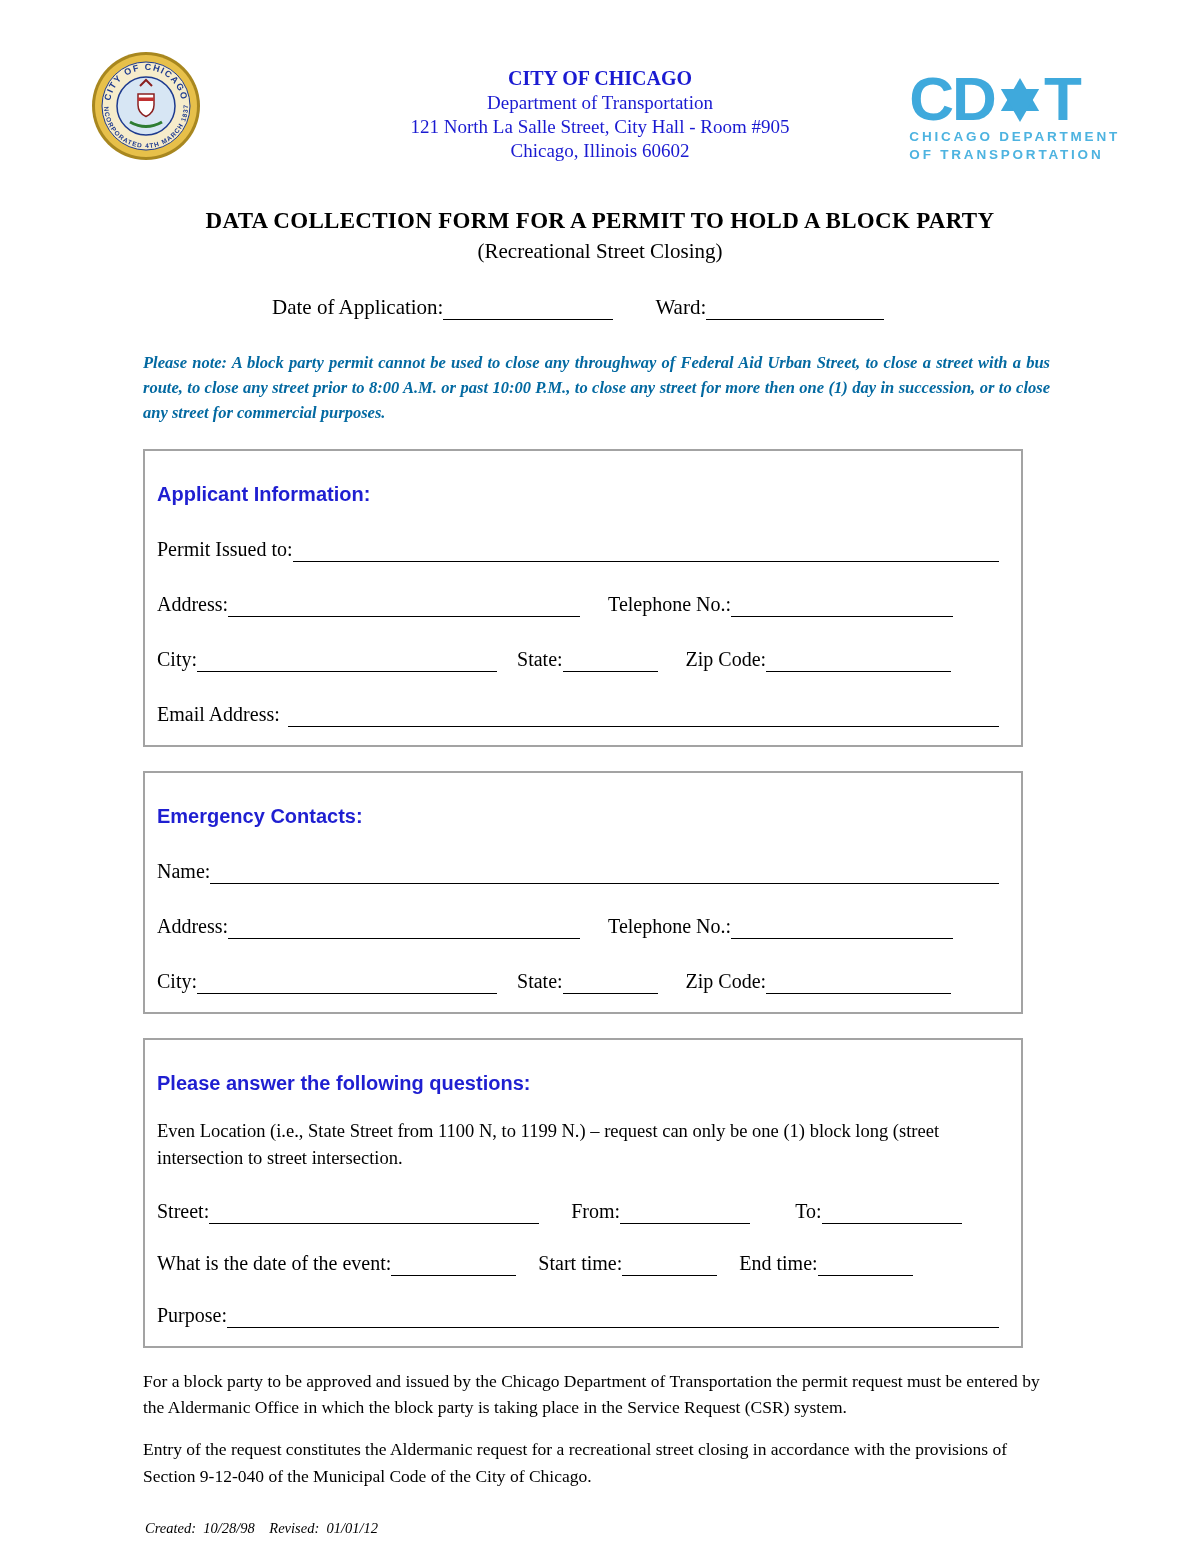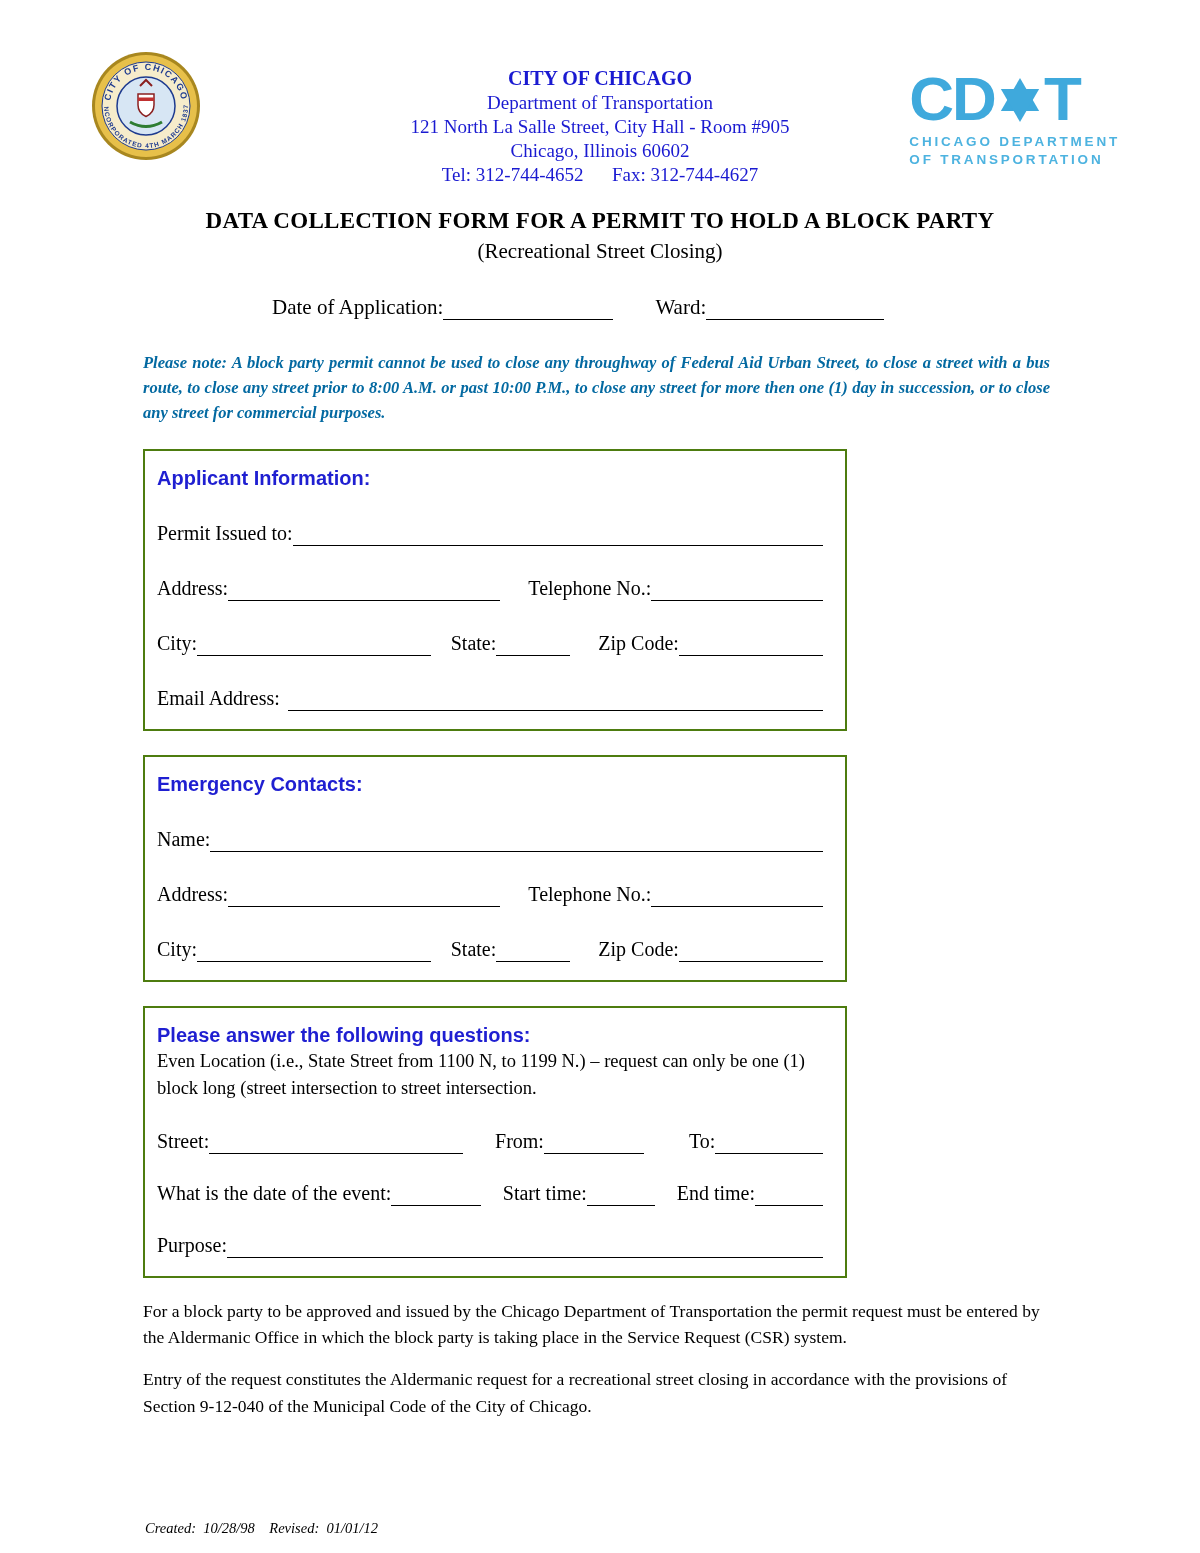--- a/index.html
+++ b/index.html
@@ -32,62 +32,62 @@
   }
   .cdot-word {
     display: flex; align-items: center;
     font-size: 62px; font-weight: bold; letter-spacing: -2px; line-height: 58px;
   }
   .cdot-star { margin: 2px 1px 0 2px; }
   .cdot-sub {
     font-size: 13.5px; font-weight: bold; letter-spacing: 2.8px;
     color: #4db3e0; line-height: 18px;
   }
-  .cdot-sub.first { margin-top: 5px; }
+  .cdot-sub.first { }
 
   
   .title { margin-top: 12px; text-align: center; font-size: 23px; font-weight: bold; letter-spacing: 0.3px; }
   .subtitle { margin-top: 5px; text-align: center; font-size: 21px; }
 
   
   .date-row {
     display: flex; align-items: flex-end;
     margin: 30px 0 0 272px; font-size: 21px; line-height: 26px;
   }
 
   
   .notice {
     margin: 30px 150px 0 143px;
     color: #0369a1; font-weight: bold; font-style: italic;
     font-size: 16.5px; line-height: 1.52; text-align: justify;
   }
 
   
   .box {
-    width: 704px; margin: 24px 0 0 143px;
-    border: 2px solid #4d7c0f;
-    padding: 14px 22px 18px 12px;
+    width: 880px; margin: 24px 0 0 143px;
+    border: 2px solid #a3a3a3;
+    padding: 30px 22px 18px 12px;
   }
   .box-heading {
     font-family: "Liberation Sans", sans-serif;
     font-weight: bold; color: #1f1fd1;
     font-size: 20px; line-height: 26px;
   }
   .row {
     display: flex; align-items: flex-end;
     font-size: 20px; line-height: 26px; margin-top: 29px;
   }
   .box-questions .row { margin-top: 26px; }
   .lbl { white-space: nowrap; }
   .fill { display: inline-block; border-bottom: 1px solid #000; height: 25px; }
   .fill.grow { flex: 1; }
   .gap20 { margin-left: 20px; }
   .gap28 { margin-left: 28px; }
   .gap45 { margin-left: 45px; }
-  .q-instruction { font-size: 18.5px; line-height: 1.45; padding-right: 6px; }
+  .q-instruction { font-size: 18.5px; line-height: 1.45; margin-top: 22px; padding-right: 6px; }
 
   
   .footer-para { margin: 20px 152px 0 143px; font-size: 17.5px; line-height: 1.5; }
   .footer-para.second { margin-top: 16px; }
   .revision {
     position: absolute; left: 145px; top: 1520px;
     font-style: italic; font-size: 14.5px; white-space: pre;
   }
 </style>
 </head>
@@ -119,21 +119,20 @@
       <text font-size="6.5" font-weight="bold" fill="#1d3a8f" letter-spacing="1">
         <textPath href="#sealArcBottom" startOffset="50%" text-anchor="middle">INCORPORATED 4TH MARCH 1837</textPath>
       </text>
     </svg>
 
     <div class="header-center">
       <div class="org-name">CITY OF CHICAGO</div>
       <div class="hline">Department of Transportation</div>
       <div class="hline">121 North La Salle Street, City Hall - Room #905</div>
       <div class="hline">Chicago, Illinois  60602</div>
-      <div class="hline contact">Tel: 312-744-4652      Fax: 312-744-4627</div>
     </div>
 
     <div class="cdot">
       <div class="cdot-word">
         <span>CD</span>
         <svg class="cdot-star" width="46" height="46" viewBox="0 0 100 100">
           <polygon points="50,2 91.6,74 8.4,74" fill="#3fa9dc"></polygon>
           <polygon points="50,98 8.4,26 91.6,26" fill="#3fa9dc"></polygon>
         </svg>
         <span>T</span>

